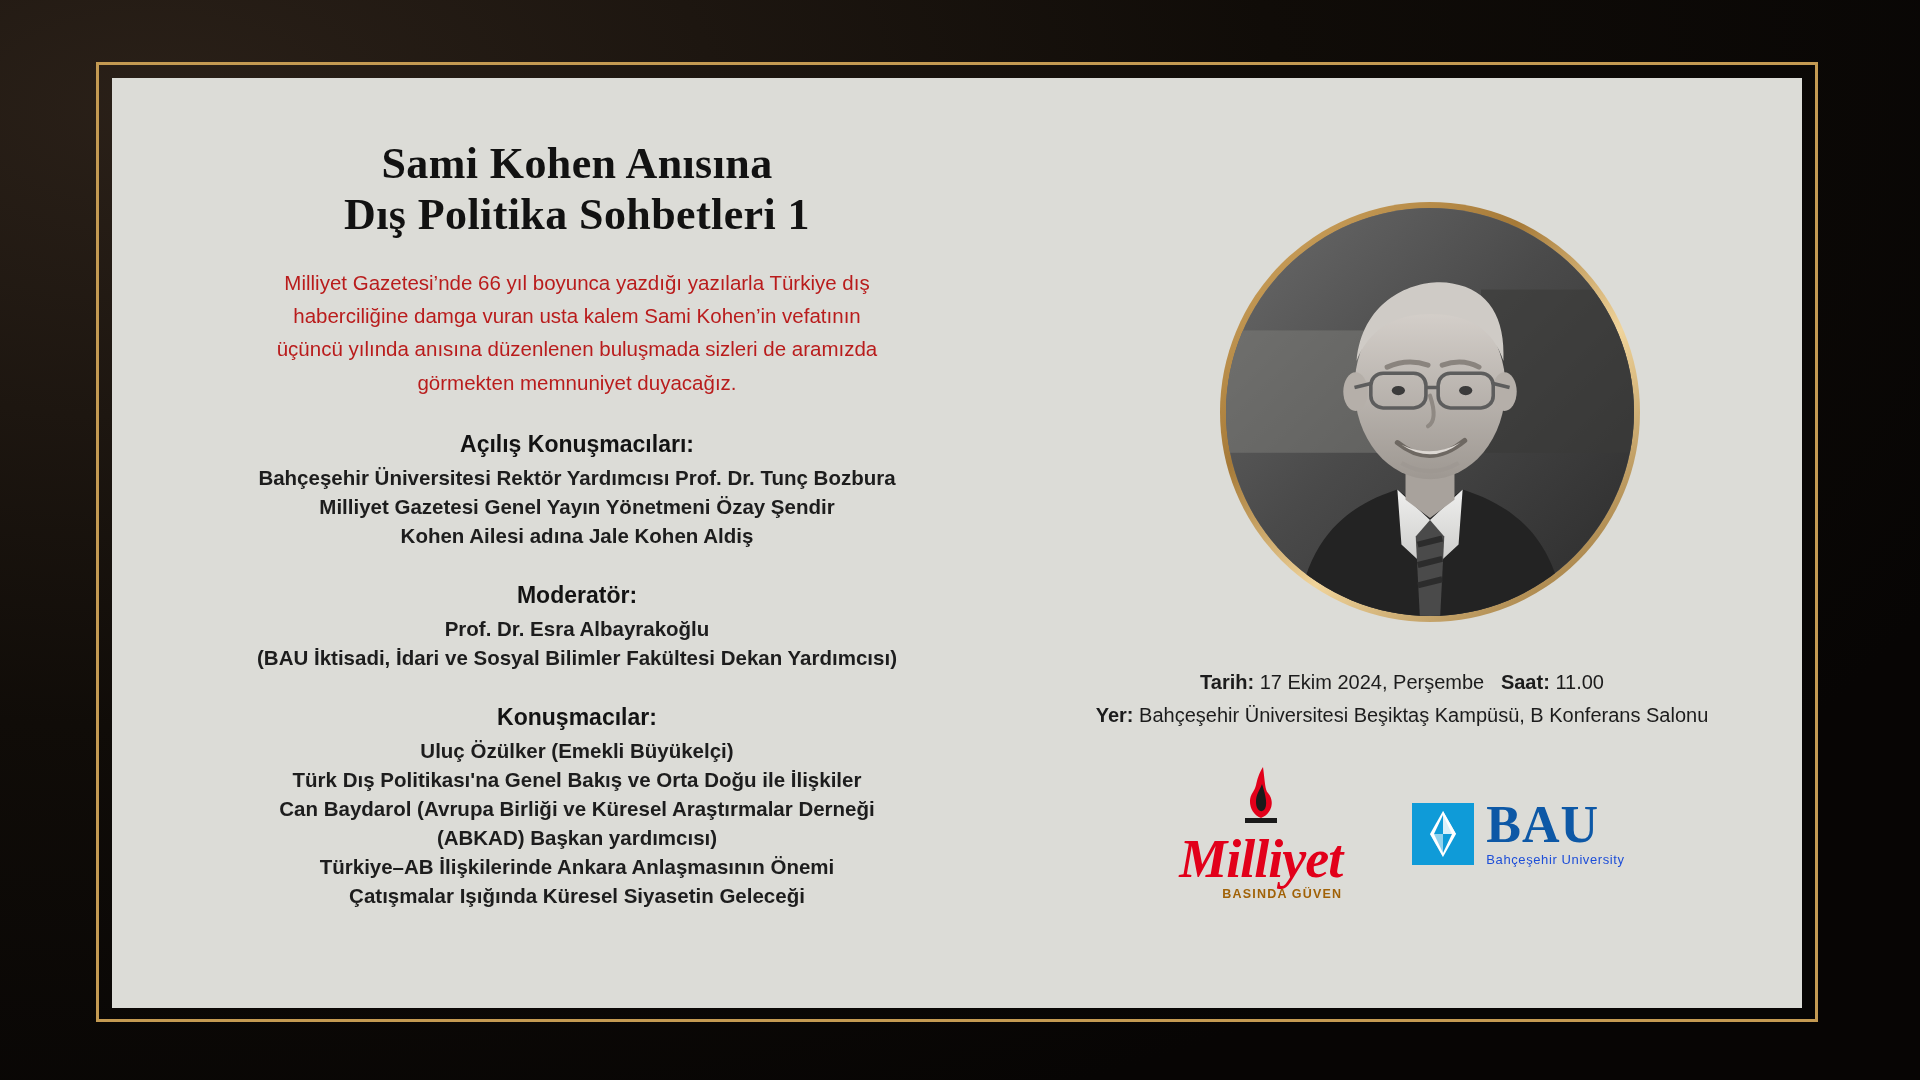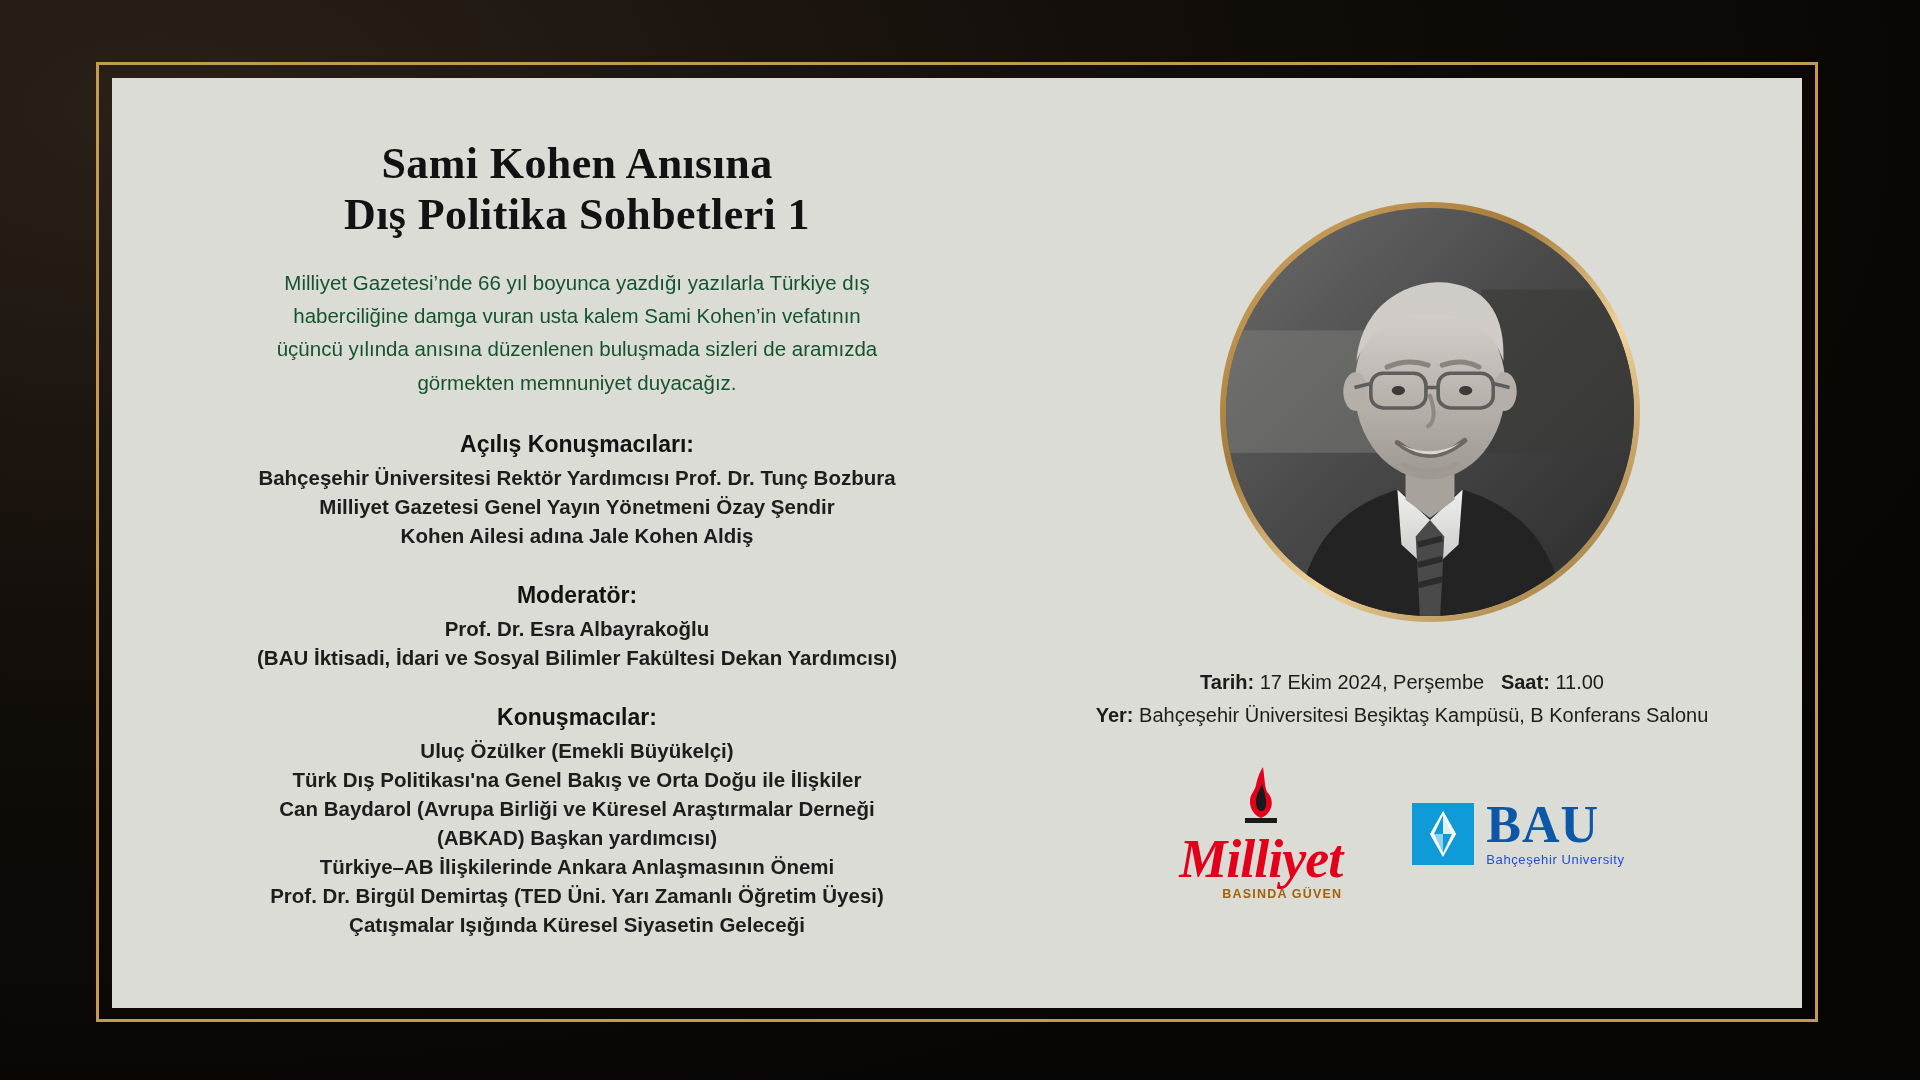--- a/index.html
+++ b/index.html
@@ -102,21 +102,21 @@
     margin: 30px 0 0 0;
     color: #121212;
   }
   h1.title .l2 { display: block; }
 
   .intro {
     font-size: 20.5px;
     line-height: 1.62;
     margin: 26px auto 0 auto;
     width: 620px;
-    color: #14532d;
+    color: #b91c1c;
   }
 
   .block { margin-top: 27px; }
   .block .heading {
     font-size: 23px;
     font-weight: bold;
     line-height: 1.6;
     color: #131313;
   }
   .block .line {
@@ -271,21 +271,20 @@
           <div class="line">(BAU İktisadi, İdari ve Sosyal Bilimler Fakültesi Dekan Yardımcısı)</div>
         </div>
 
         <div class="block">
           <div class="heading">Konuşmacılar:</div>
           <div class="line">Uluç Özülker (Emekli Büyükelçi)</div>
           <div class="line">Türk Dış Politikası'na Genel Bakış ve Orta Doğu ile İlişkiler</div>
           <div class="line">Can Baydarol  (Avrupa Birliği ve Küresel Araştırmalar Derneği</div>
           <div class="line">(ABKAD) Başkan yardımcısı)</div>
           <div class="line">Türkiye–AB İlişkilerinde Ankara Anlaşmasının Önemi</div>
-          <div class="line">Prof. Dr. Birgül Demirtaş (TED Üni. Yarı Zamanlı Öğretim Üyesi)</div>
           <div class="line">Çatışmalar Işığında Küresel Siyasetin Geleceği</div>
         </div>
       </div>
 
       <div class="right-col">
 
         <div class="photo-wrap">
           <div class="photo">
             <svg viewBox="0 0 400 400" preserveAspectRatio="xMidYMid slice" aria-hidden="true">
               <defs>

